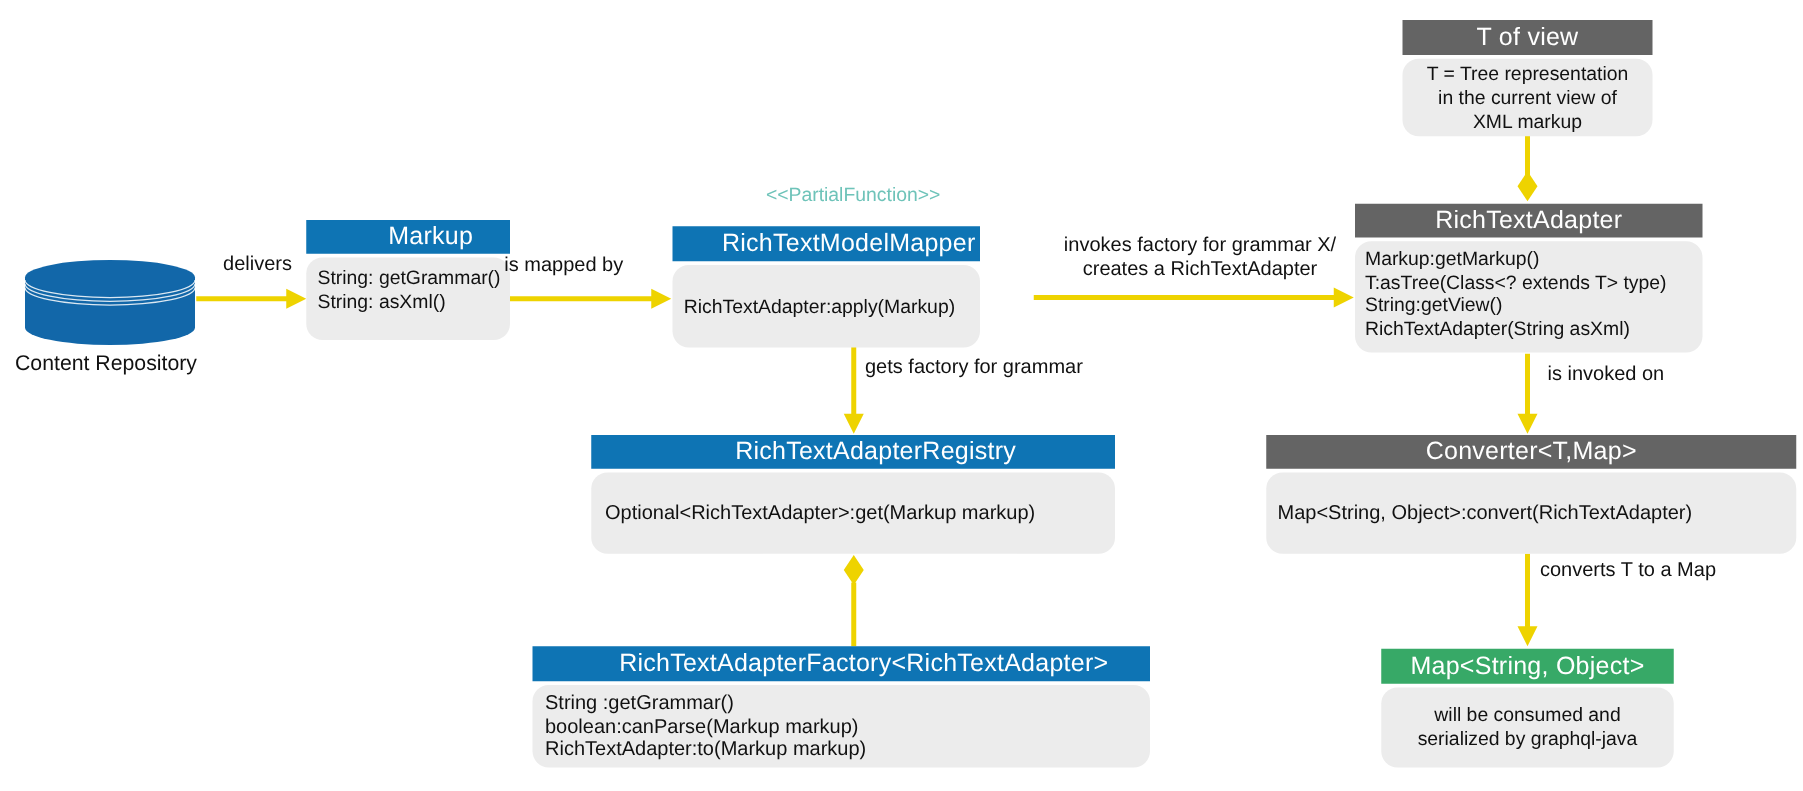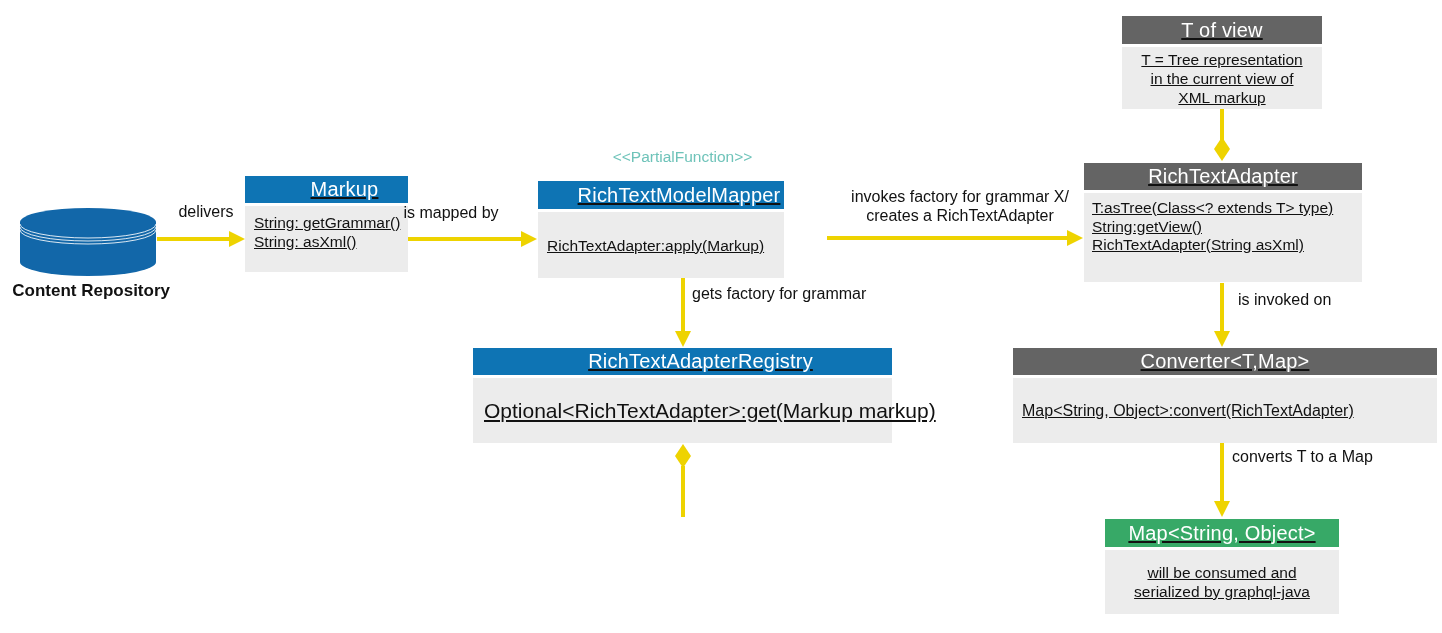--- a/index.html
+++ b/index.html
@@ -1,50 +1,50 @@
 <!DOCTYPE html>
 <html style="--blue: #0e74b4; --gray: #646464; --green: #37a967; --yellow: #eed300; --teal: #6ec3b9; --bodybg: #ececec; --cylinder: #1267a9; --text: #111111;"><head>
 <meta charset="utf-8">
 <style>
   html,body { margin:0; padding:0; background:#ffffff; }
   #canvas {
     position:relative; width:1442px; height:633px; overflow:hidden;
     font-family:"Liberation Sans","DejaVu Sans",sans-serif; background:#ffffff;
     color:var(--text);
   }
-  .node { position:absolute;text-decoration:underline; }
+  .node { position:absolute; }
   .hdr {
     color:#ffffff; text-align:center; font-size:20px; letter-spacing:0.2px;
     display:flex; align-items:center; justify-content:center; white-space:nowrap;
   }
   .hdr.blue  { background:var(--blue);padding-left:36px; }
   .hdr.gray  { background:var(--gray); }
   .hdr.green { background:var(--green); }
   .bd {
-    background:var(--bodybg); border-radius:0; margin-top:3px;
+    background:var(--bodybg); border-radius:13px; margin-top:3px;
     font-size:15.5px; line-height:19px; padding:7px 9px; color:var(--text);
     box-sizing:border-box; white-space:nowrap;
   }
   .bd.vcenter { display:flex; flex-direction:column; justify-content:center; }
   .bd.tcenter { text-align:center; }
   .edge-label {
     position:absolute; font-size:16px; color:var(--text); white-space:nowrap;
     line-height:19px;
   }
   .edge-label.center { text-align:center; }
   .stereotype {
     position:absolute; left:538px; top:148px; width:289px; text-align:center;
     color:var(--teal); font-size:15.5px; white-space:nowrap;
   }
   #connectors { position:absolute; left:0; top:0; width:1442px; height:633px; }
   .yline { stroke:var(--yellow); stroke-width:4; fill:none; }
   .yhead { fill:var(--yellow); stroke:none; }
   .cyl-label {
-    position:absolute; left:12px; top:281px; width:158px; text-align:right;
-    font-size:17px; color:var(--text); white-space:nowrap;font-weight:bold;
+    position:absolute; left:12px; top:281px; width:158px; text-align:left;
+    font-size:17px; color:var(--text); white-space:nowrap;
   }
 </style>
 </head>
 <body>
 
 <div id="canvas">
 
   <svg id="connectors" viewBox="0 0 1442 633">
 
     <line class="yline" x1="157" y1="239" x2="231" y2="239"></line>
@@ -103,40 +103,49 @@
     <div class="bd vcenter tcenter" style="height:62px">
       <div>T = Tree representation</div>
       <div>in the current view of</div>
       <div>XML markup</div>
     </div>
   </div>
 
   <div class="node" style="left:1084px;top:163px;width:278px">
     <div class="hdr gray" style="height:27px">RichTextAdapter</div>
     <div class="bd" style="height:89px;line-height:18.5px;padding:6px 8px">
+      <div>Markup:getMarkup()</div>
       <div>T:asTree(Class&lt;? extends T&gt; type)</div>
       <div>String:getView()</div>
       <div>RichTextAdapter(String asXml)</div>
     </div>
   </div>
 
   <div class="node" style="left:473px;top:348px;width:419px">
     <div class="hdr blue" style="height:27px">RichTextAdapterRegistry</div>
-    <div class="bd vcenter" style="height:65px;font-size:21px;padding:7px 11px">
+    <div class="bd vcenter" style="height:65px;font-size:16px;padding:7px 11px">
       <div>Optional&lt;RichTextAdapter&gt;:get(Markup markup)</div>
     </div>
   </div>
 
   <div class="node" style="left:1013px;top:348px;width:424px">
     <div class="hdr gray" style="height:27px">Converter&lt;T,Map&gt;</div>
     <div class="bd vcenter" style="height:65px;font-size:16px">
       <div>Map&lt;String, Object&gt;:convert(RichTextAdapter)</div>
     </div>
   </div>
 
+  <div class="node" style="left:426px;top:517px;width:494px">
+    <div class="hdr blue" style="height:28px">RichTextAdapterFactory&lt;RichTextAdapter&gt;</div>
+    <div class="bd" style="height:66px;line-height:18.5px;padding:6px 10px;font-size:16px">
+      <div>String :getGrammar()</div>
+      <div>boolean:canParse(Markup markup)</div>
+      <div>RichTextAdapter:to(Markup markup)</div>
+    </div>
+  </div>
 
   <div class="node" style="left:1105px;top:519px;width:234px">
     <div class="hdr green" style="height:28px">Map&lt;String, Object&gt;</div>
     <div class="bd vcenter tcenter" style="height:64px">
       <div>will be consumed and</div>
       <div>serialized by graphql-java</div>
     </div>
   </div>
 
   <div class="edge-label center" style="left:166px;top:202px;width:80px">delivers</div>

